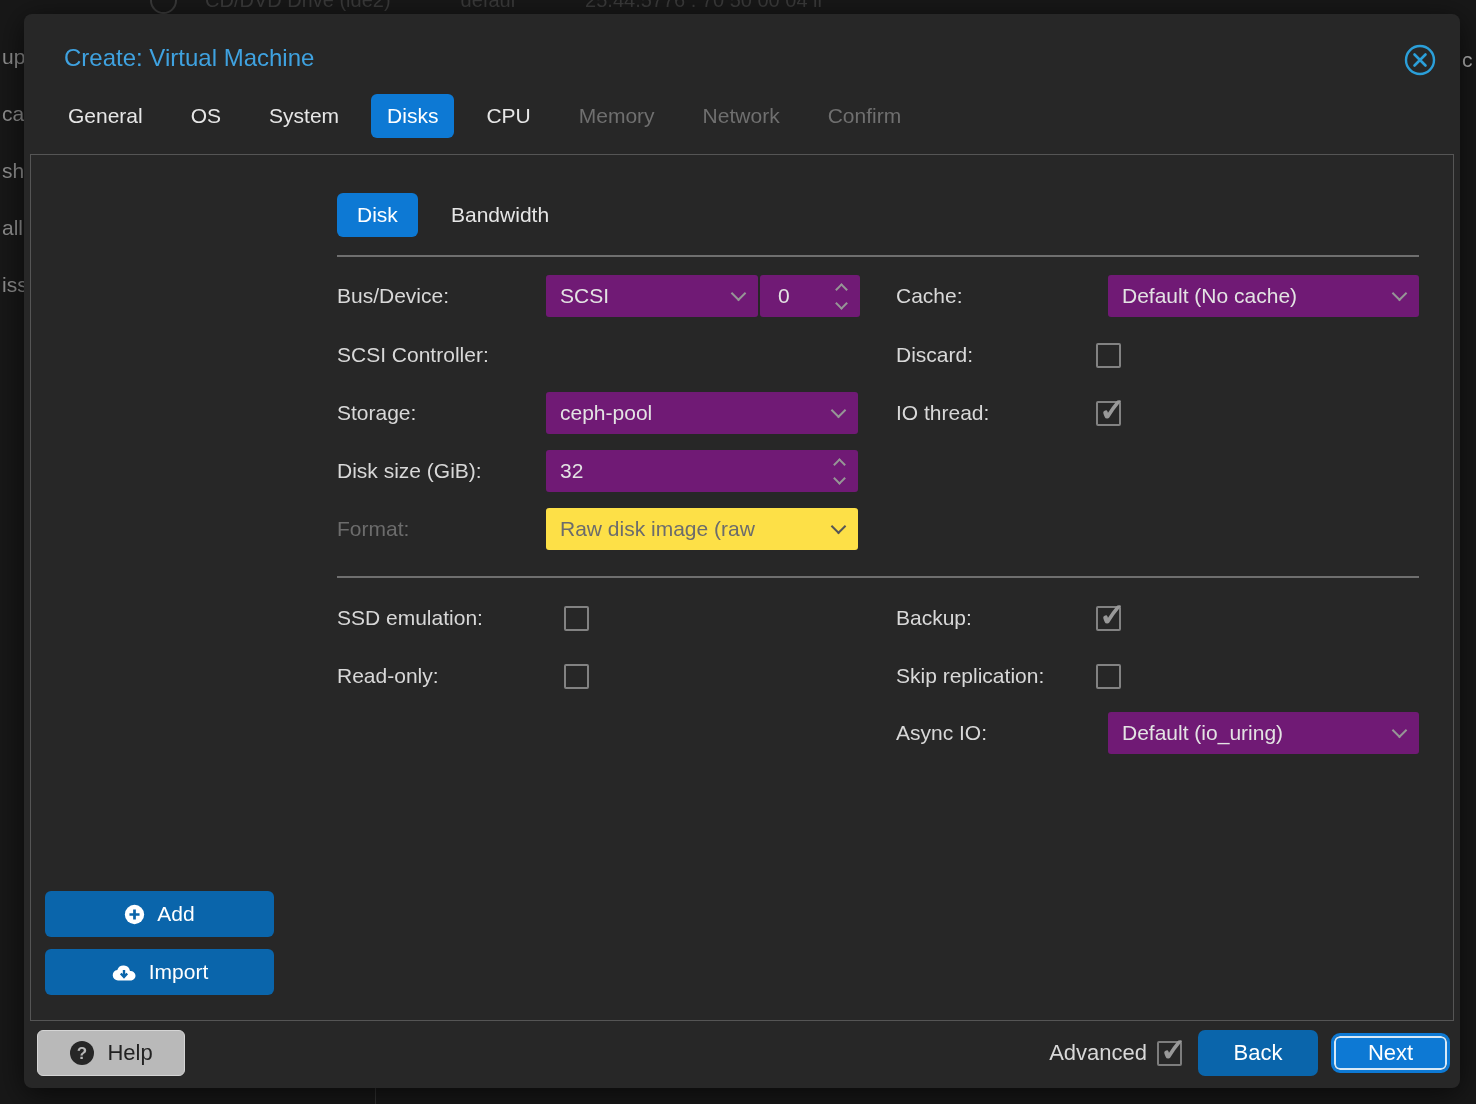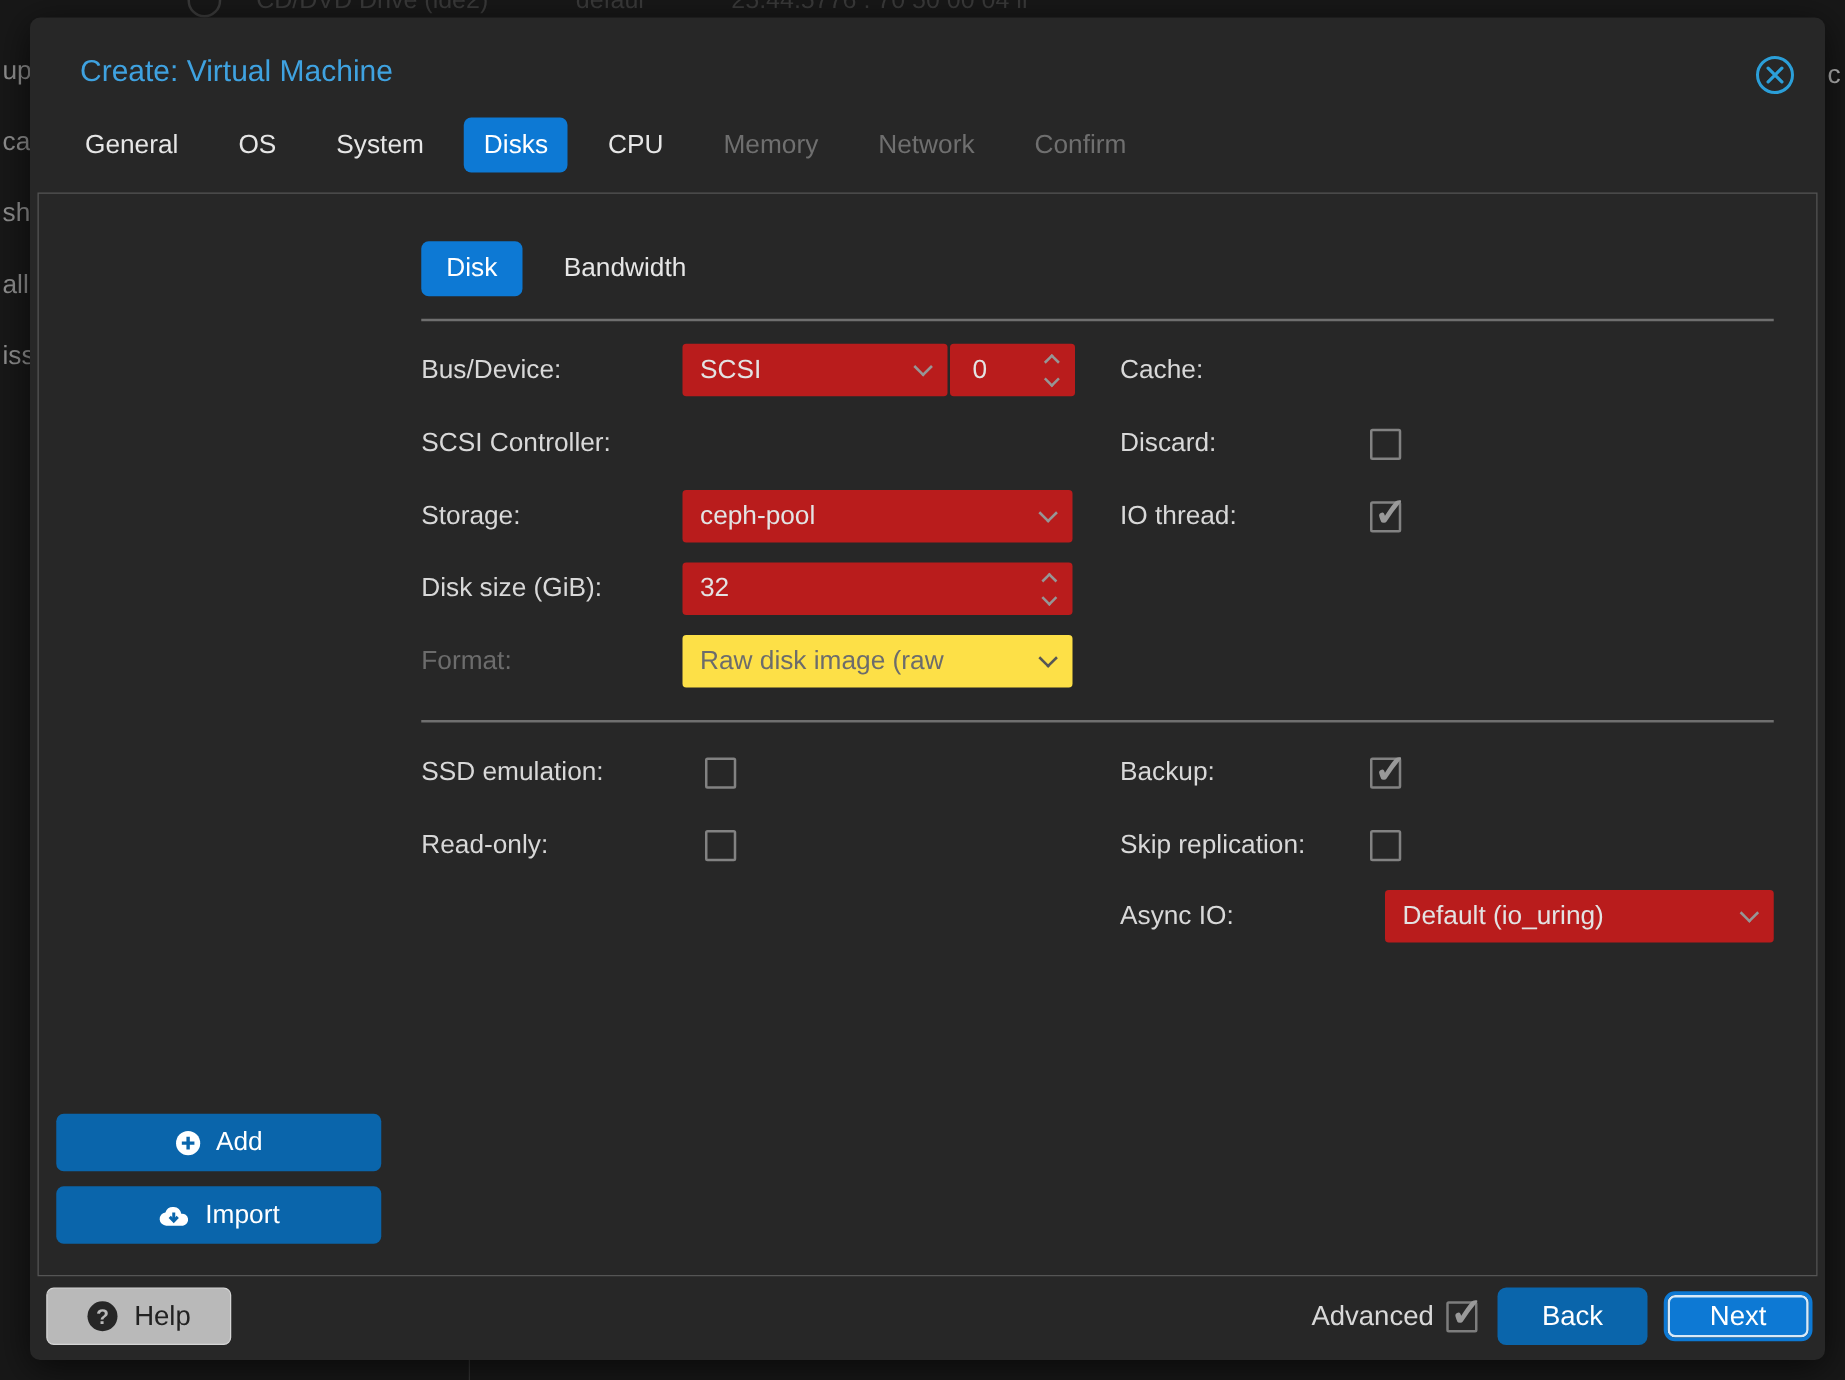--- a/index.html
+++ b/index.html
@@ -32,38 +32,38 @@
   
   .content { position:absolute; left:6px; top:140px; width:1424px; height:867px;
     border:1px solid #555; }
 
   
   .sidebar { position:absolute; left:14px; top:14px; width:260px; height:710px;
     border:1px solid #5f5f5f; background:#2a2a2a; }
   .dev-row { height:44px; background:#5b5b5b; color:#fff; font-size:21px; display:flex;
     align-items:center; padding:0 14px 0 20px; cursor:pointer; }
   .dev-row .grow { flex:1; }
-  .side-btn { position:absolute; left:14px; width:260px; height:46px; background:#0a65ab;
+  .side-btn { position:absolute; left:14px; width:229px; height:46px; background:#0a65ab;
     border:none; border-radius:6px; color:#fff; font-size:21px; display:flex; gap:12px;
     align-items:center; justify-content:center; cursor:pointer;
     font-family:"Liberation Sans", sans-serif; }
 
   
   .subtab-disk { position:absolute; left:306px; top:38px; height:44px; padding:0 20px;
     background:#0d79d4; border:none; border-radius:6px; color:#fff; font-size:21px;
     cursor:pointer; font-family:"Liberation Sans", sans-serif; }
   .subtab-bw { position:absolute; left:420px; top:38px; height:44px; line-height:44px;
     font-size:21px; color:#e6e6e6; cursor:pointer; }
   .sep { position:absolute; left:306px; width:1082px; height:2px; background:#6f6f6f; }
 
   
   .flabel { position:absolute; font-size:21px; color:#d8d8d8; height:42px; line-height:42px;
     white-space:nowrap; }
   .flabel.disabled { color:#6c6c6c; }
-  .field { position:absolute; height:42px; background:#b91c1c; border-radius:3px;
+  .field { position:absolute; height:42px; background:#701a75; border-radius:3px;
     font-size:21px; color:#e3e3e3; display:flex; align-items:center; padding:0 14px;
     cursor:pointer; }
   .field.disabled { background:#fde047; color:#6c6c6c; cursor:default; }
   .field .val { flex:1; overflow:hidden; white-space:nowrap; }
   .static-val { position:absolute; font-size:21px; color:#dedede; height:42px; line-height:42px; }
   .chev { width:11px; height:11px; border-right:2px solid #969696; border-bottom:2px solid #969696;
     transform:rotate(45deg); margin-top:-6px; flex:0 0 auto; }
   .disabled .chev { border-color:#565656; }
   .spins { display:flex; flex-direction:column; gap:5px; align-items:center; flex:0 0 auto; }
   .spins .up { width:9px; height:9px; border-left:2px solid #969696; border-top:2px solid #969696;
@@ -189,20 +189,24 @@
           </span>
       </div>
 
       <span class="flabel disabled" style="left:306px; top:353px;">Format:</span>
       <div class="field disabled" style="left:515px; top:353px; width:312px;">
         <span class="val">Raw disk image (raw</span>
         <span class="chev"></span>
       </div>
 
       <span class="flabel" style="left:865px; top:120px;">Cache:</span>
+      <div class="field" style="left:1077px; top:120px; width:311px;">
+        <span class="val">Default (No cache)</span>
+        <span class="chev"></span>
+      </div>
 
       <span class="flabel" style="left:865px; top:179px;">Discard:</span>
       <span class="checkbox" style="left:1065px; top:188px;" data-checked="false"></span>
 
       <span class="flabel" style="left:865px; top:237px;">IO thread:</span>
       <span class="checkbox" style="left:1065px; top:246px;" data-checked="true"></span>
 
       <div class="sep" style="top:421px;"></div>
 
       <span class="flabel" style="left:306px; top:442px;">SSD emulation:</span>

